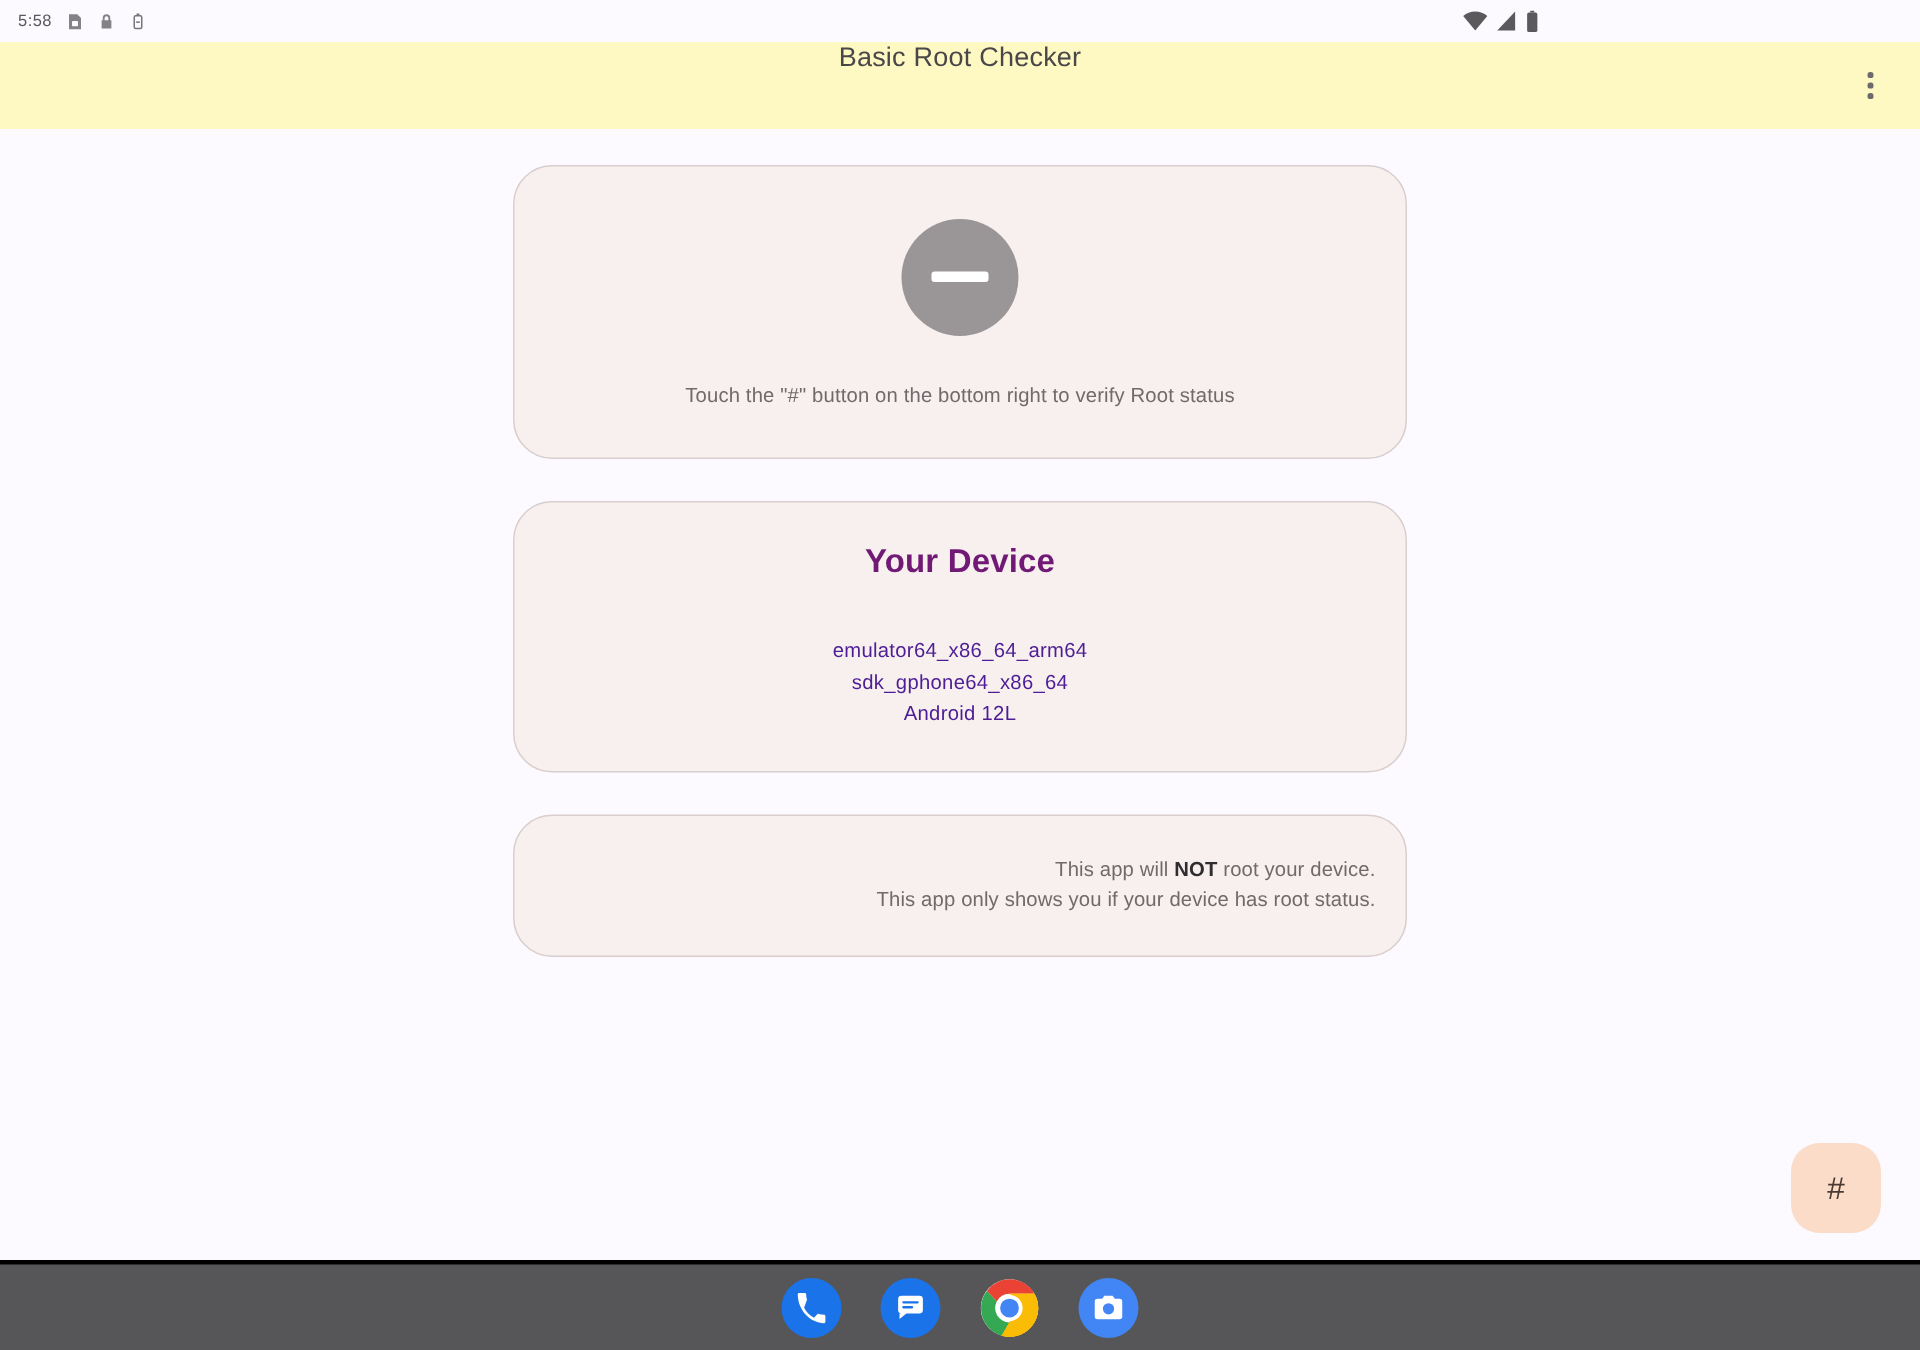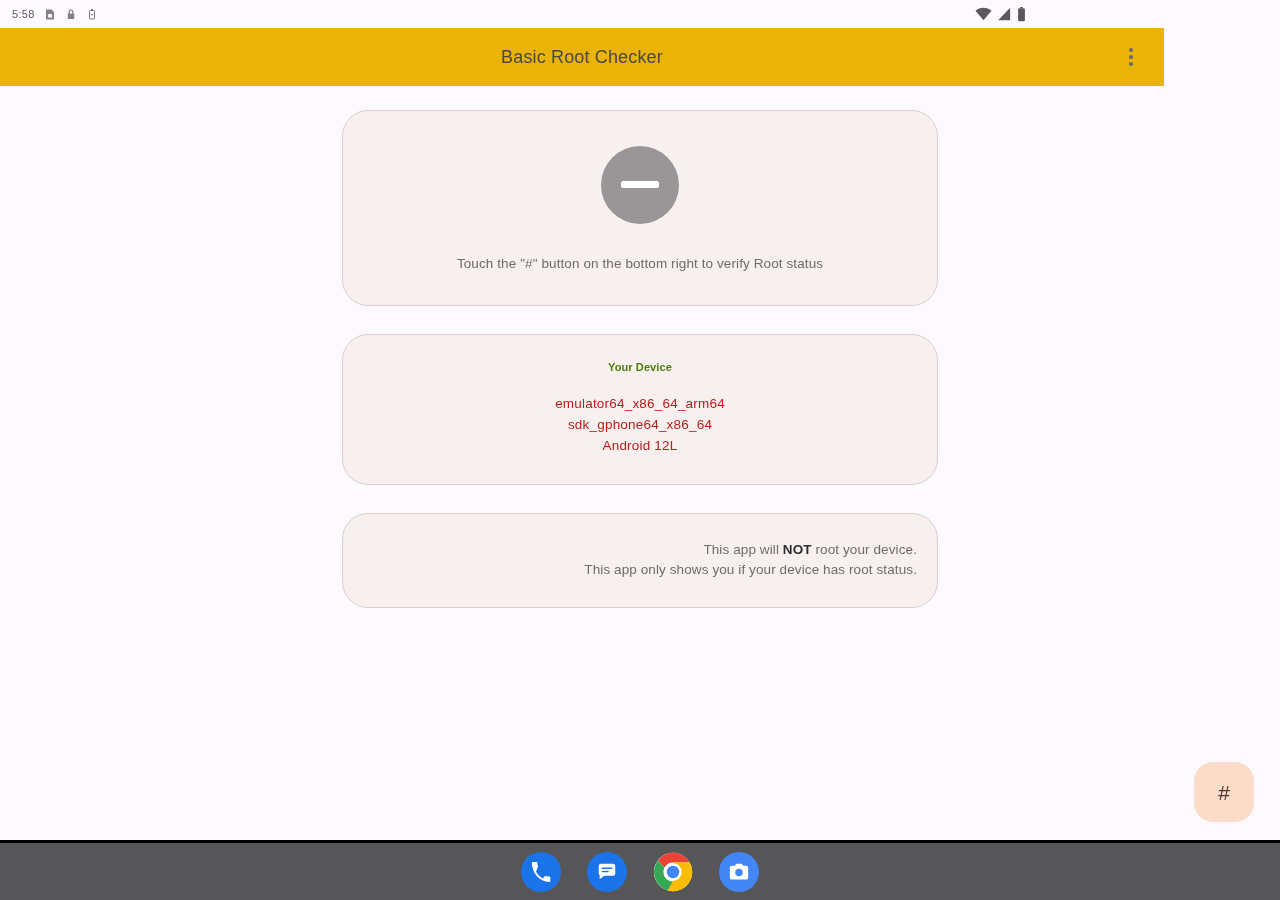--- a/index.html
+++ b/index.html
@@ -47,26 +47,26 @@
     display: flex;
     align-items: center;
     gap: 5px;
   }
   .sys-icon { opacity: 0.85; }
 
   
   .app-bar {
     position: absolute;
     top: 28px; left: 0;
-    width: 1164px;
+    width: 1280px;
     height: 58px;
     display: flex;
-    align-items: center;
-    justify-content: center;
-    background: #eab308;
+    align-items: flex-start;
+    justify-content: center;
+    background: #fef9c3;
   }
   .app-title {
     font-size: 18px;
     color: #4a4749;
     letter-spacing: 0.15px;
   }
   .overflow-menu {
     position: absolute;
     right: 20px;
     top: 50%;
@@ -130,29 +130,29 @@
     font-size: 13.5px;
     color: #6f6a6b;
     letter-spacing: 0.1px;
   }
 
   .card-device {
     padding: 26px 20px 28px;
     text-align: center;
   }
   .device-heading {
-    font-size: 11px;
+    font-size: 22px;
     font-weight: bold;
-    color: #4d7c0f;
-    margin-bottom: 20px;
+    color: #701a75;
+    margin-bottom: 36px;
     letter-spacing: 0.1px;
   }
   .device-line {
     font-size: 13.5px;
-    color: #b91c1c;
+    color: #4c1d95;
     line-height: 21px;
     letter-spacing: 0.2px;
   }
 
   .card-disclaimer {
     padding: 26px 20px 27px;
     text-align: right;
   }
   .disclaimer-line {
     font-size: 13.5px;

